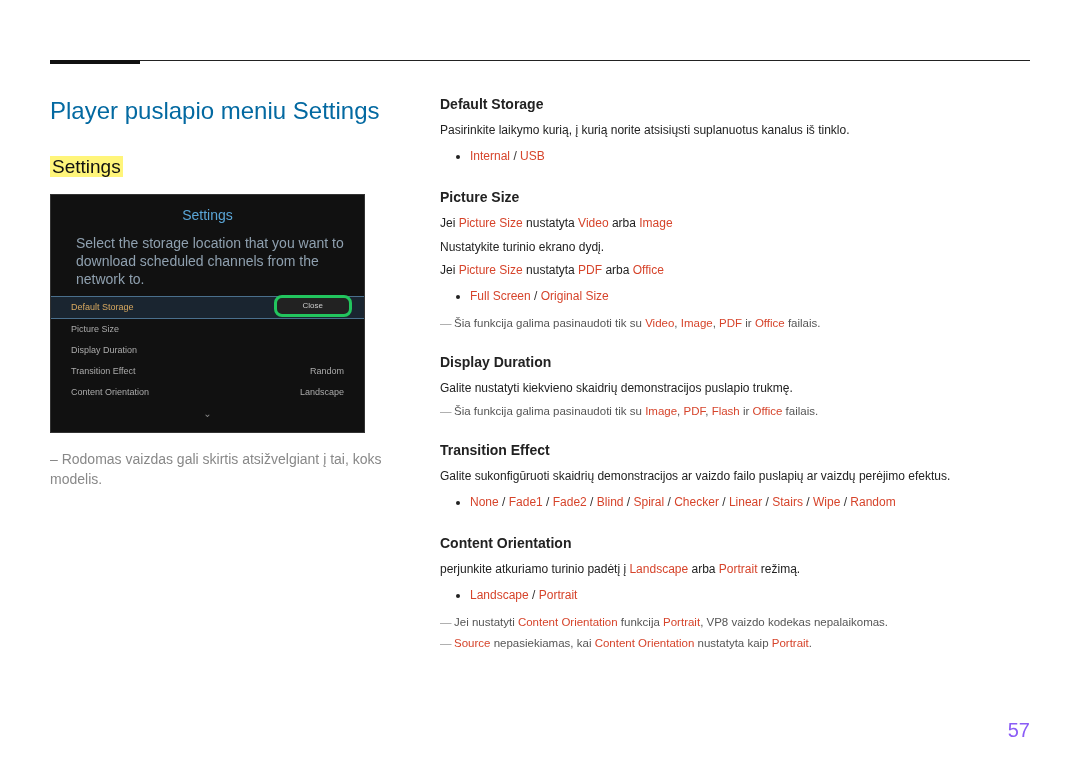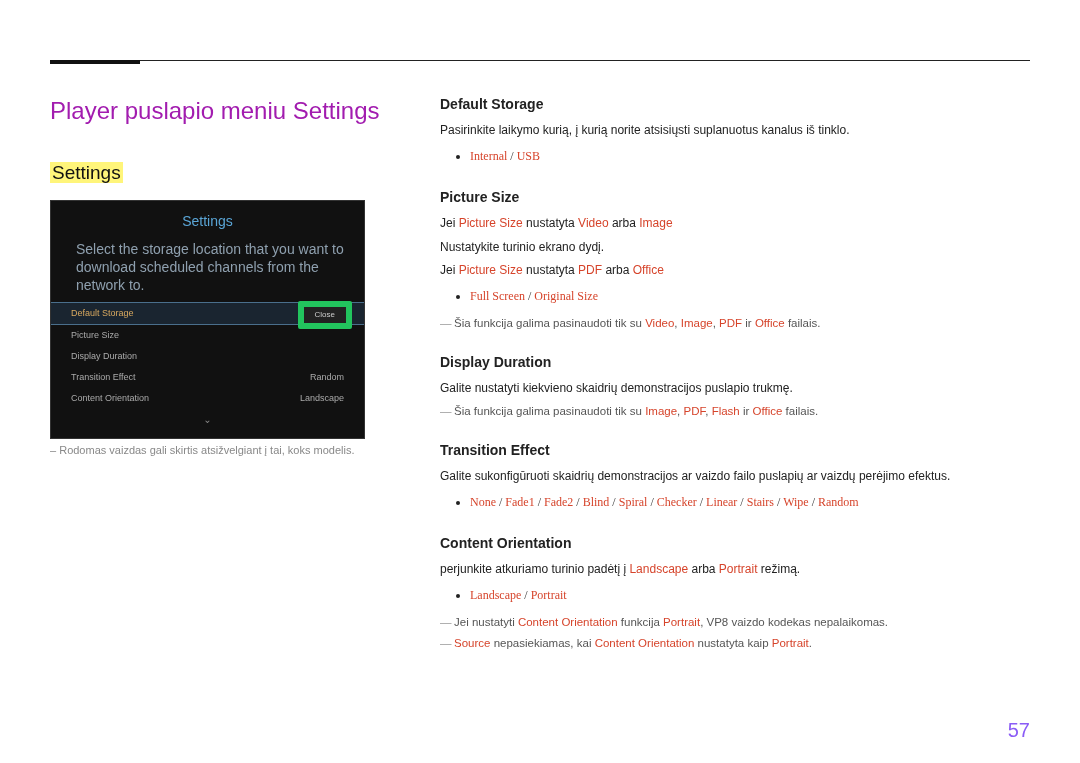--- a/index.html
+++ b/index.html
@@ -12,21 +12,21 @@
     position: relative;
     padding: 60px 50px 0 50px;
     font-size: 12px;
     line-height: 1.45;
   }
   .header-rule { border: none; border-top: 1px solid #222; margin-bottom: 4px; }
   .header-accent { width: 90px; height: 4px; background: #111; margin-top: -5px; margin-bottom: 30px; }
   .columns { display: flex; gap: 50px; }
   .left-col { width: 340px; flex-shrink: 0; }
   .right-col { flex: 1; }
-  h1 { font-size: 24px; font-weight: 400; color: #a21caf; margin-bottom: 30px; }
+  h1 { font-size: 24px; font-weight: 400; color: #0369a1; margin-bottom: 24px; }
   h2 { font-size: 19px; font-weight: 400; color: #111; }
   .hl { background: #fff57a; padding: 0 2px; }
   h3 { font-size: 14px; font-weight: 700; color: #222; margin-top: 20px; margin-bottom: 8px; }
   .right-col h3:first-child { margin-top: 0; }
   p { font-size: 12px; margin-bottom: 6px; }
   .mock {
     width: 315px;
     background: #111;
     color: #ccc;
     border: 1px solid #333;
@@ -35,26 +35,26 @@
     font-size: 10px;
     position: relative;
   }
   .mock-title { text-align: center; color: #5aa5d6; font-size: 14px; padding-bottom: 8px; }
   .mock-desc { font-size: 14px; padding: 0 12px 8px 25px; color: #8fa0af; line-height: 1.3; }
   .mock-row { display: flex; justify-content: space-between; padding: 4px 20px; font-size: 9px; color: #aaa; }
   .mock-row.sel { color: #d7a85f; border-top: 1px solid #4a6f8c; border-bottom: 1px solid #4a6f8c; background: #1a2530; }
   .mock-close {
     position: absolute;
     right: 12px; top: 100px;
-    background: #222; border: 6px solid #22c55e; color: #ccc;
-    font-size: 8px; padding: 2px 11px; border-radius: 2px;
+    background: #222; border: 3px solid #22c55e; color: #ccc;
+    font-size: 8px; padding: 2px 26px; border-radius: 8px;
   }
   .mock-arrow { text-align: center; font-size: 10px; color: #888; padding-top: 4px; }
-  .caption { font-size: 11px; color: #888; margin-top: 4px; }
-  ul { list-style: disc; padding-left: 30px; margin: 4px 0 8px 0; font-family: Liberation Serif, serif; }
+  .caption { font-size: 14px; color: #888; margin-top: 16px; }
+  ul { list-style: disc; padding-left: 30px; margin: 4px 0 8px 0; }
   li { font-size: 12px; padding: 2px 0; }
   .kw { color: #d6442b; }
   .sep { color: #333; }
   .note { position: relative; padding-left: 14px; font-size: 11.5px; color: #555; margin: 4px 0; }
   .note::before { content: "―"; position: absolute; left: 0; top: 0; color: #999; }
   .pagenum { position: absolute; right: 50px; bottom: 18px; font-size: 20px; color: #8b5cf6; }
 </style>
 </head>
 <body>
 

